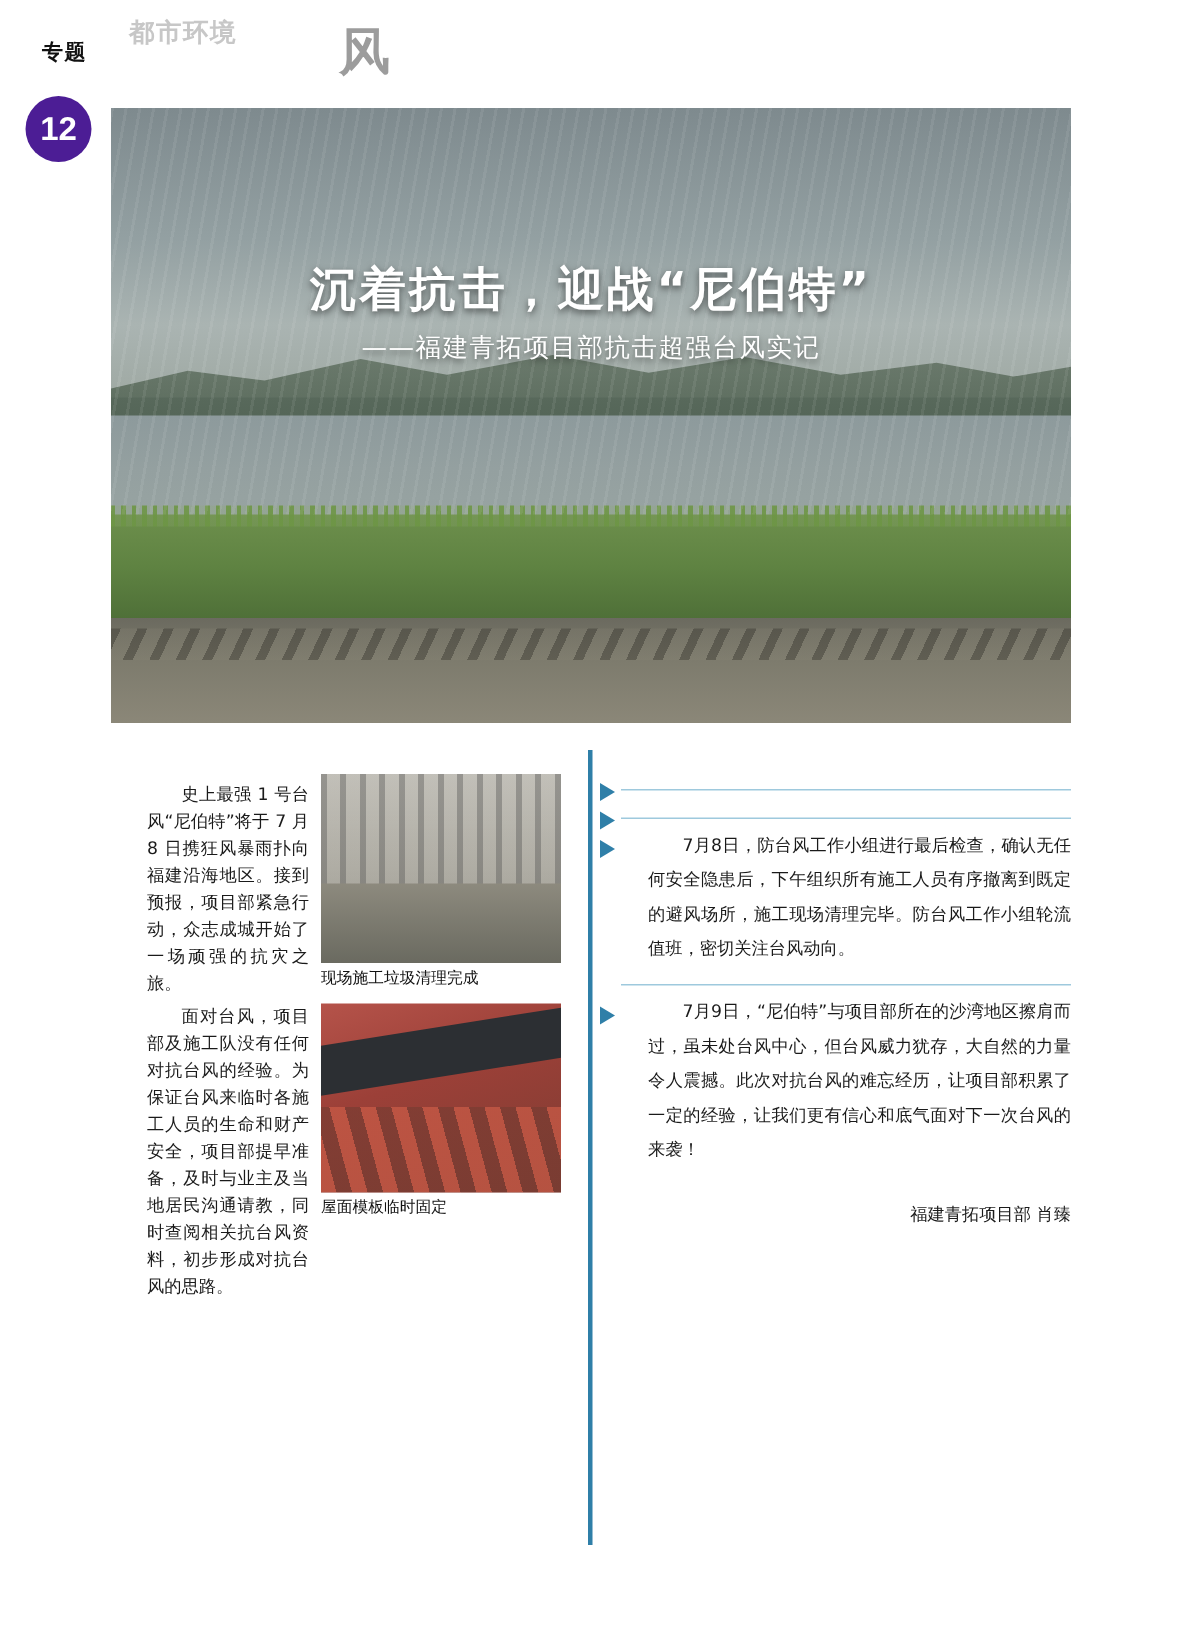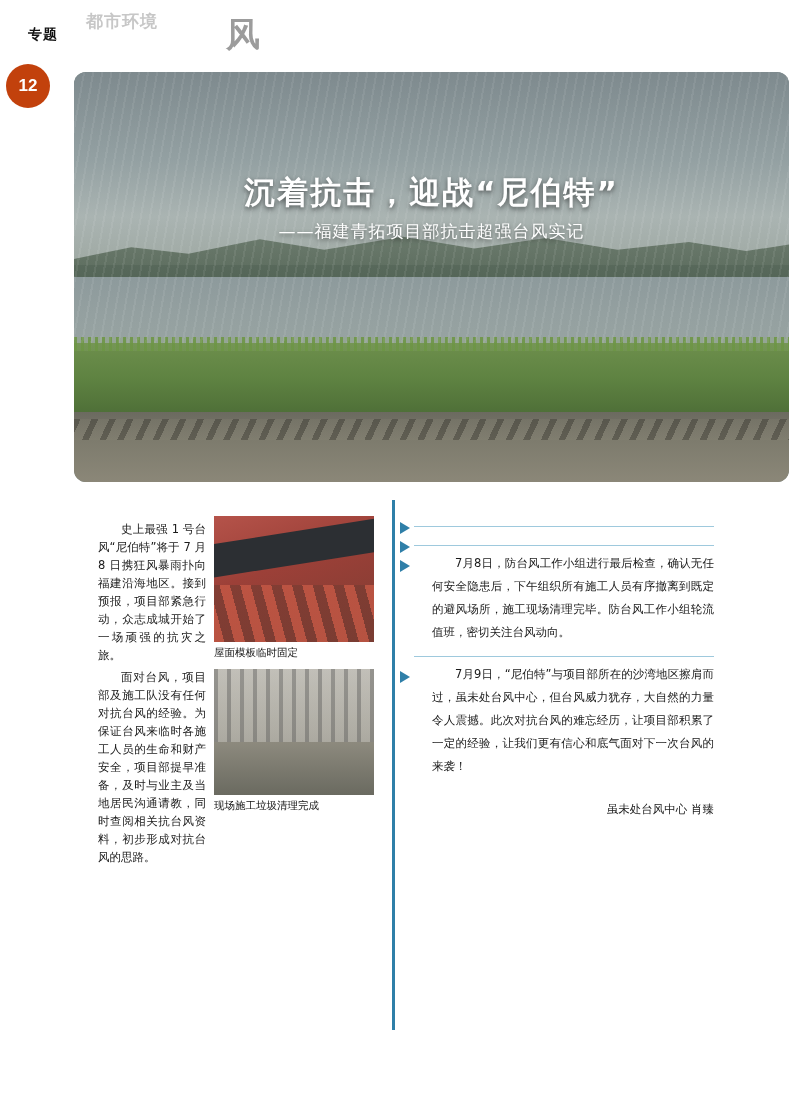--- a/index.html
+++ b/index.html
@@ -44,40 +44,39 @@
     position: absolute;
     left: 140px; top: 2px;
     font-size: 34px;
     color: #2b2b2b;
     font-weight: bold;
     opacity: .85;
     font-family: "DejaVu Sans", sans-serif;
   }
   .page-number-badge {
     position: absolute;
-    left: 6px; top: 64px;
+    left: 17px; top: 64px;
     width: 44px; height: 44px;
     border-radius: 50%;
-    background: #c2410c;
+    background: #4c1d95;
     color: #ffffff;
-    font-size: 17px;
+    font-size: 22px;
     font-weight: bold;
     display: flex;
     align-items: center;
     justify-content: center;
   }
 
   
   .hero {
     position: absolute;
     left: 74px; top: 72px;
-    width: 715px; height: 410px;
+    width: 640px; height: 410px;
     overflow: hidden;
     background: #6f7d7a;
-    border-radius: 12px;
   }
   .hero .sky {
     position: absolute; left: 0; top: 0;
     width: 100%; height: 47%;
     background: linear-gradient(180deg, #7e8a8e 0%, #93a0a2 45%, #aab4b2 75%, #9fa9a3 100%);
   }
   .hero .hills {
     position: absolute; left: 0; top: 36%;
     width: 100%; height: 16%;
     background: linear-gradient(180deg, rgba(96,112,96,.85), rgba(78,96,80,.95));
@@ -288,26 +287,26 @@
 
 <div class="body-area">
 
   <div class="left-col">
     <p>史上最强 1 号台风“尼伯特”将于 7 月 8 日携狂风暴雨扑向福建沿海地区。接到预报，项目部紧急行动，众志成城开始了一场顽强的抗灾之旅。</p>
     <p>面对台风，项目部及施工队没有任何对抗台风的经验。为保证台风来临时各施工人员的生命和财产安全，项目部提早准备，及时与业主及当地居民沟通请教，同时查阅相关抗台风资料，初步形成对抗台风的思路。</p>
   </div>
 
   <div class="photo-col">
     <div class="photo-item">
+      <div class="photo-box ph3"></div>
+      <div class="photo-caption">现场施工垃圾清理完成</div>
+    </div>
+    <div class="photo-item">
       <div class="photo-box ph2"></div>
       <div class="photo-caption">屋面模板临时固定</div>
-    </div>
-    <div class="photo-item">
-      <div class="photo-box ph3"></div>
-      <div class="photo-caption">现场施工垃圾清理完成</div>
     </div>
   </div>
 
   <div class="v-divider"></div>
 
   <div class="right-col">
 
     <div class="entry">
       <span class="bullet"></span>
     </div>
@@ -322,15 +321,15 @@
       <span class="bullet"></span>
       <div class="entry-text">7月8日，防台风工作小组进行最后检查，确认无任何安全隐患后，下午组织所有施工人员有序撤离到既定的避风场所，施工现场清理完毕。防台风工作小组轮流值班，密切关注台风动向。</div>
     </div>
     <div class="h-rule"></div>
 
     <div class="entry">
       <span class="bullet"></span>
       <div class="entry-text">7月9日，“尼伯特”与项目部所在的沙湾地区擦肩而过，虽未处台风中心，但台风威力犹存，大自然的力量令人震撼。此次对抗台风的难忘经历，让项目部积累了一定的经验，让我们更有信心和底气面对下一次台风的来袭！</div>
     </div>
 
-    <div class="signature">虽未处台风中心 肖臻</div>
+    <div class="signature">福建青拓项目部 肖臻</div>
   </div>
 </div>
 
 </body></html>

